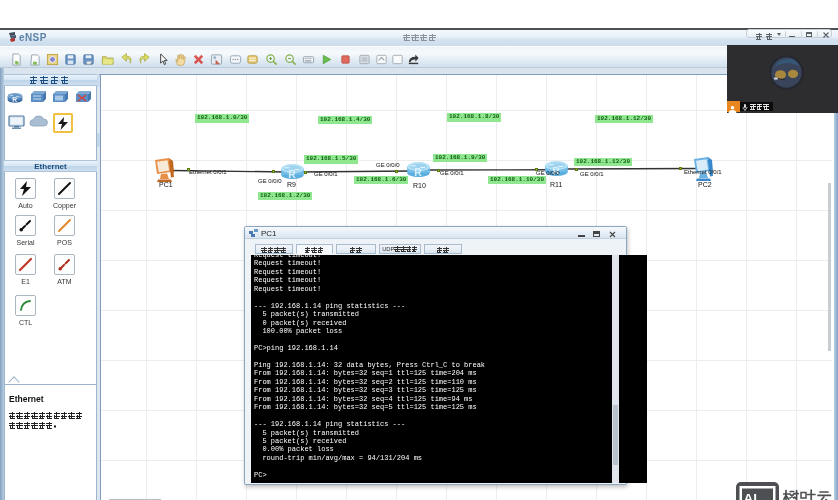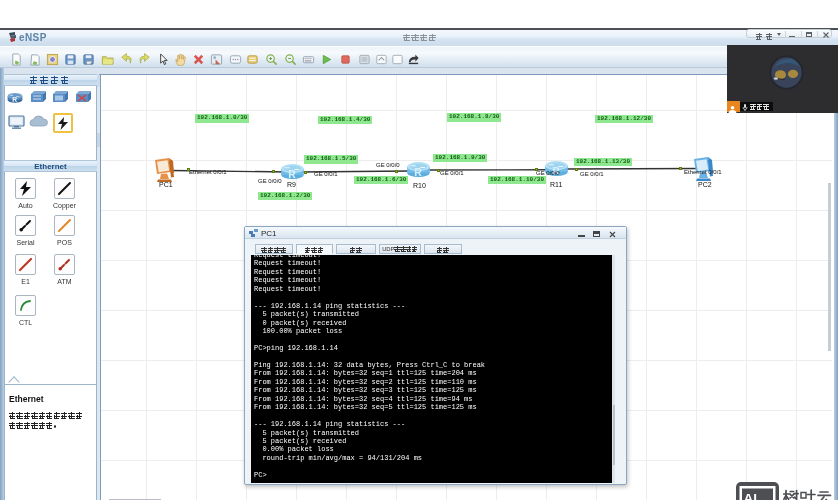--- a/index.html
+++ b/index.html
@@ -59,21 +59,21 @@
 #term { left:244px; top:198px; width:383px; height:259px; background:#eef3f8;
   border:1px solid #8ba6bf; border-radius:2px; box-shadow:1px 2px 4px rgba(0,0,0,0.25); }
 #term-title { position:absolute; left:0; top:0; width:100%; height:12px;
   background:linear-gradient(to bottom,#f5f9fc,#d9e5f0); border-bottom:1px solid #c0d0de; }
 #term-title .t { position:absolute; left:16px; top:2px; font-size:8px; color:#222; }
 .tbtn { position:absolute; top:2px; width:13px; height:9px; font-size:7px; color:#444; text-align:center; line-height:8px; }
 #tabs { position:absolute; left:6px; top:17px; height:11px; }
 .tab { position:absolute; top:0; height:10px; background:linear-gradient(to bottom,#f2f6fa,#dce6ef);
   border:1px solid #a8bccd; font-size:6.2px; color:#333; text-align:center; line-height:9px; }
 .tab.active { background:#f6f9fc; border-bottom:1px solid #f6f9fc; }
-#console { position:absolute; left:6px; top:28px; width:364px; height:228px; background:#000; overflow:hidden; }
+#console { position:absolute; left:6px; top:28px; width:396px; height:228px; background:#000; overflow:hidden; }
 #console pre { font-family:"Liberation Mono",monospace; font-size:7px; line-height:8.45px; color:#ffffff; margin-top:-4px; margin-left:3px; }
 #cscroll { position:absolute; left:361px; top:0; width:7px; height:228px; background:#dfe5ea; }
 #cscroll .th { position:absolute; left:1px; top:150px; width:5px; height:60px; background:#b8c2cc; }
 
 
 #cam { left:727px; top:17px; width:111px; height:68px; background:#2d2d30; }
 #cam-name { position:absolute; left:13px; top:56.5px; height:9.5px; background:rgba(5,5,5,0.82); color:#e8e8e8; font-size:6.5px; line-height:10px; padding:0 3px 0 10px; }
 #cam-orange { position:absolute; left:0px; top:56px; width:12.5px; height:11px; background:#e8871f; }
 
 

